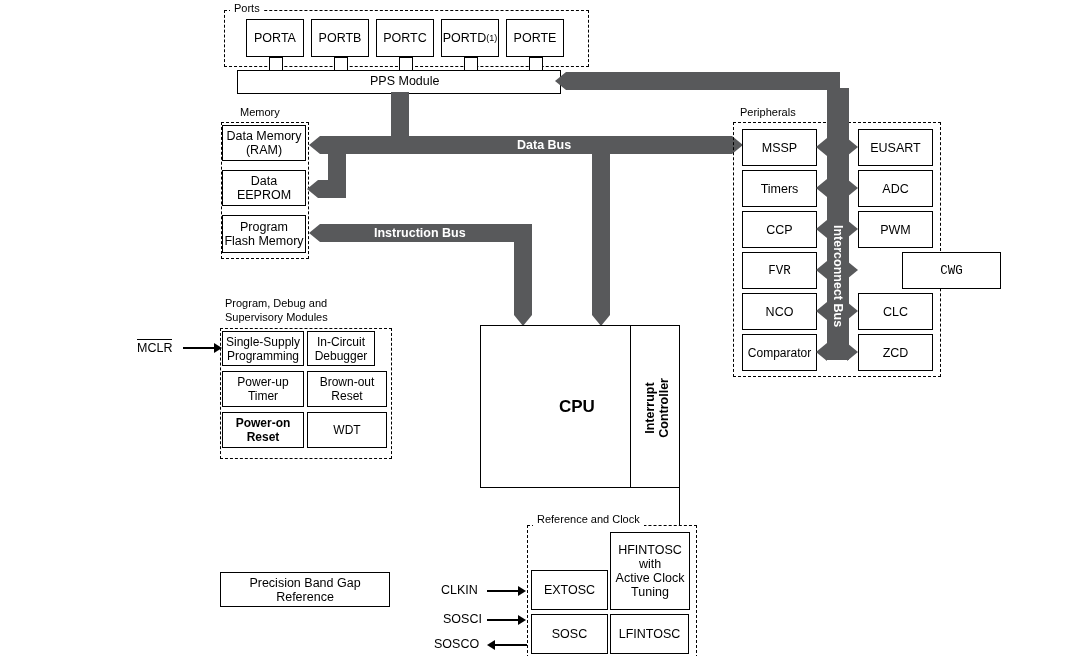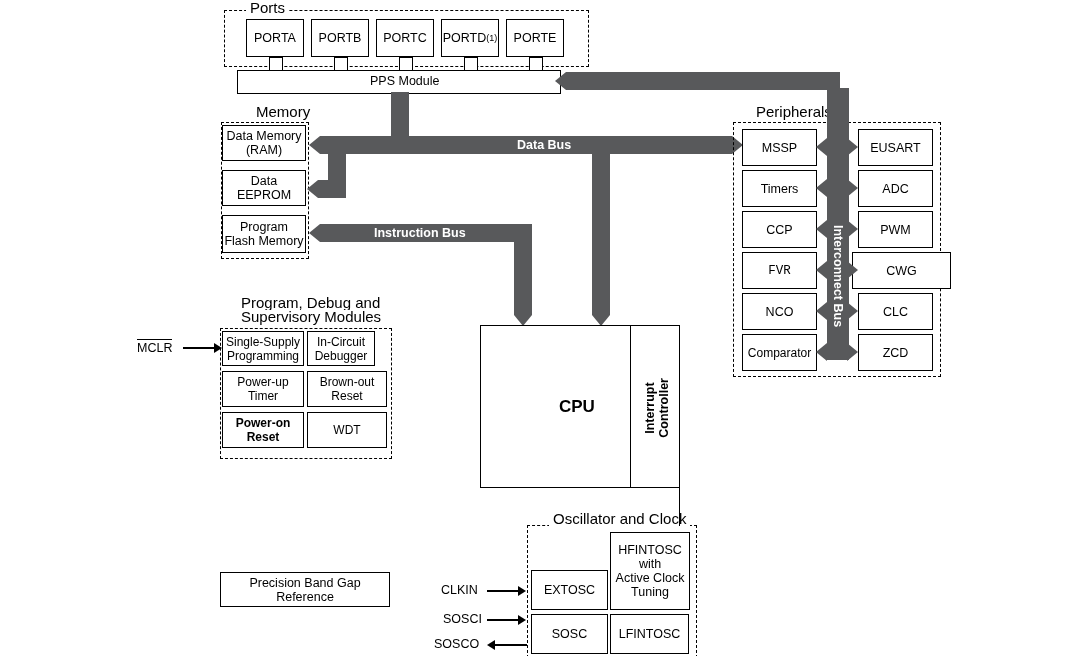--- a/index.html
+++ b/index.html
@@ -1,20 +1,20 @@
 <!DOCTYPE html>
 <html><head>
 <meta charset="utf-8">
 <style>
   html,body{margin:0;padding:0;background:#ffffff;}
   body{width:1080px;height:656px;font-family:"Liberation Sans",sans-serif;color:#000;}
   #root{position:relative;width:1080px;height:656px;overflow:hidden;}
 
   .grp{position:absolute;border:1px dashed #000;}
-  .grp-label{position:absolute;background:#fff;padding:0 4px;font-size:15px;white-space:nowrap;line-height:14px;margin-left:16px;}
+  .grp-label{position:absolute;background:#fff;padding:0 4px;font-size:11px;white-space:nowrap;line-height:14px;}
 
   .box{position:absolute;border:1px solid #000;background:#fff;display:flex;align-items:center;justify-content:center;text-align:center;font-size:12.5px;line-height:14px;box-sizing:border-box;}
   .box.sm{font-size:12px;}
   .plain{position:absolute;font-size:12.5px;line-height:14px;white-space:nowrap;}
 
   .bus{position:absolute;background:#58595b;}
   .buslabel{position:absolute;color:#fff;font-size:12.5px;font-weight:bold;line-height:14px;white-space:nowrap;}
   .buslabel.vert{writing-mode:vertical-rl;}
 
   .arrowhead{position:absolute;width:0;height:0;}
@@ -131,21 +131,21 @@
 
   <div class="box" style="left:858px;top:129px;width:75px;height:37px;">
       <span>EUSART</span>
     </div>
   <div class="box" style="left:858px;top:170px;width:75px;height:37px;">
       <span>ADC</span>
     </div>
   <div class="box" style="left:858px;top:211px;width:75px;height:37px;">
       <span>PWM</span>
     </div>
-  <div class="box" style="left:852px;top:252px;width:99px;height:37px;">
+  <div class="box" style="left:902px;top:252px;width:99px;height:37px;font-family:Liberation Mono, monospace;">
       <span>CWG</span>
     </div>
   <div class="box" style="left:858px;top:293px;width:75px;height:37px;">
       <span>CLC</span>
     </div>
   <div class="box" style="left:858px;top:334px;width:75px;height:37px;">
       <span>ZCD</span>
     </div>
 
   <div class="bus" style="left:827px;top:88px;width:22px;height:272px;"></div>
@@ -204,21 +204,21 @@
   </div>
   <div class="thin" style="left:630px;top:325px;width:1px;height:163px;"></div>
   <div style="position:absolute;left:640px;top:360px;width:34px;height:95px;display:flex;align-items:center;justify-content:center;">
     <div class="vtext" style="transform:rotate(180deg);">
       <span>Interrupt</span><br>
       <span>Controller</span>
     </div>
   </div>
 
   <div class="grp" style="left:527px;top:525px;width:168px;height:131px;"></div>
-  <div class="grp-label" style="left:533px;top:512px;">Oscillator and Clock</div>
+  <div class="grp-label" style="left:533px;top:512px;">Reference and Clock</div>
 
   <div class="box" style="left:610px;top:532px;width:80px;height:78px;flex-direction:column;">
     <span>HFINTOSC</span>
     <span>with</span>
     <span>Active Clock</span>
     <span>Tuning</span>
   </div>
   <div class="box" style="left:531px;top:570px;width:77px;height:40px;">
       <span>EXTOSC</span>
     </div>

